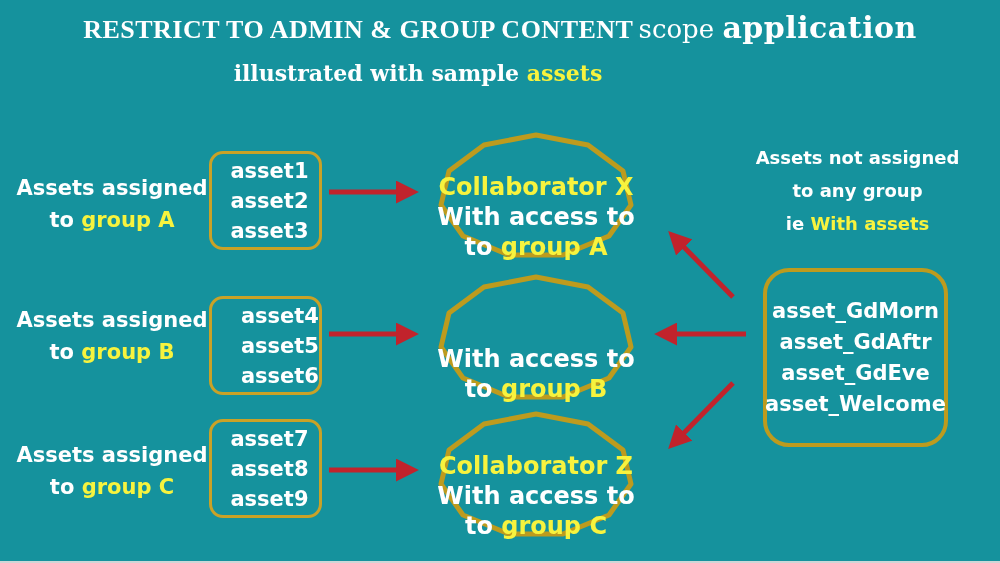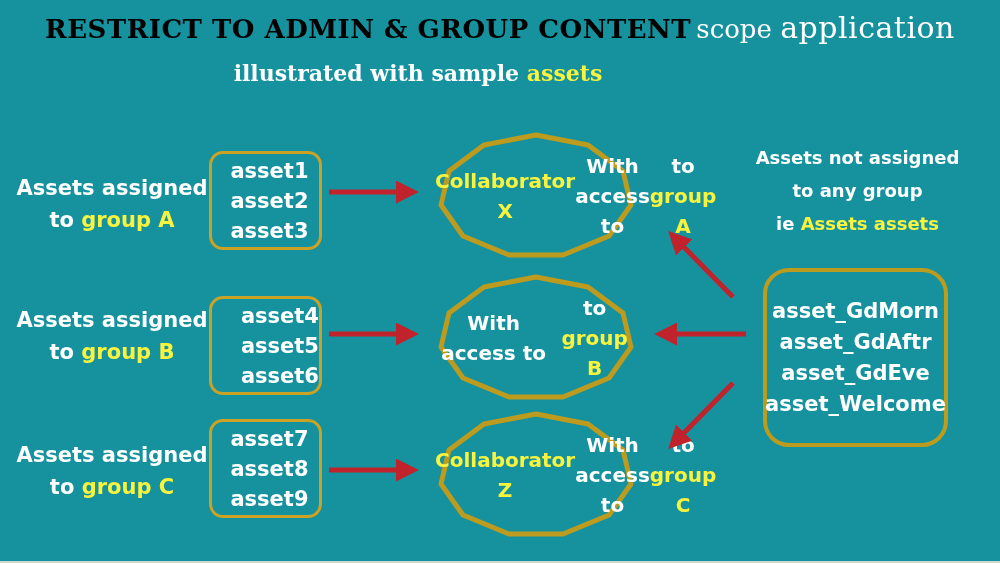--- a/index.html
+++ b/index.html
@@ -19,34 +19,35 @@
   .title-line {
     position: absolute;
     top: 10px;
     left: 0;
     width: 1000px;
     text-align: center;
     font-family: "DejaVu Serif", serif;
     white-space: nowrap;
   }
   .t-gold {
-    color: #000000;
+    color: #ffffff;
     font-size: 26px;
     font-weight: 700;
     letter-spacing: 0.5px;
+    font-family: Liberation Serif, serif;
   }
   .t-scope {
     color: #FFFFFF;
     font-size: 26px;
     font-weight: 400;
   }
   .t-app {
     color: #FFFFFF;
     font-size: 30px;
-    font-weight: 400;
+    font-weight: 700;
     letter-spacing: 0.5px;
   }
   .subtitle-line {
     position: absolute;
     top: 60px;
     left: 0;
     width: 836px;
     text-align: center;
     font-family: "DejaVu Serif", serif;
     font-size: 22px;
@@ -106,25 +107,25 @@
   .collab svg {
     position: absolute;
     top: 0; left: 0;
   }
   .collab-text {
     position: absolute;
     top: 0; left: 0;
     width: 202px;
     height: 132px;
     display: flex;
-    flex-direction: row;
-    justify-content: space-between;
+    flex-direction: column;
+    justify-content: flex-end;
     align-items: center;
     text-align: center;
-    font-size: 20px;
+    font-size: 24px;
     font-weight: 700;
     line-height: 30px;
   }
 
   
   .admin-note {
     position: absolute;
     left: 735px;
     top: 141px;
     width: 245px;
@@ -248,21 +249,21 @@
         <span class="y-bright">Collaborator Z</span>
         <span class="white">With access to</span>
         <span><span class="white">to </span><span class="y-bright">group C</span></span>
       </div>
     </div>
   </div>
 
   <div class="admin-note">
     <span>Assets not assigned</span><br>
     <span>to any group</span><br>
-    <span class="white">ie </span><span class="y-bright">Assets assets</span>
+    <span class="white">ie </span><span class="y-bright">With assets</span>
   </div>
 
   <div class="admin-box">
     <span>asset_GdMorn</span>
     <span>asset_GdAftr</span>
     <span>asset_GdEve</span>
     <span>asset_Welcome</span>
   </div>
 
   <svg class="arrows" width="1000" height="563" viewBox="0 0 1000 563">

